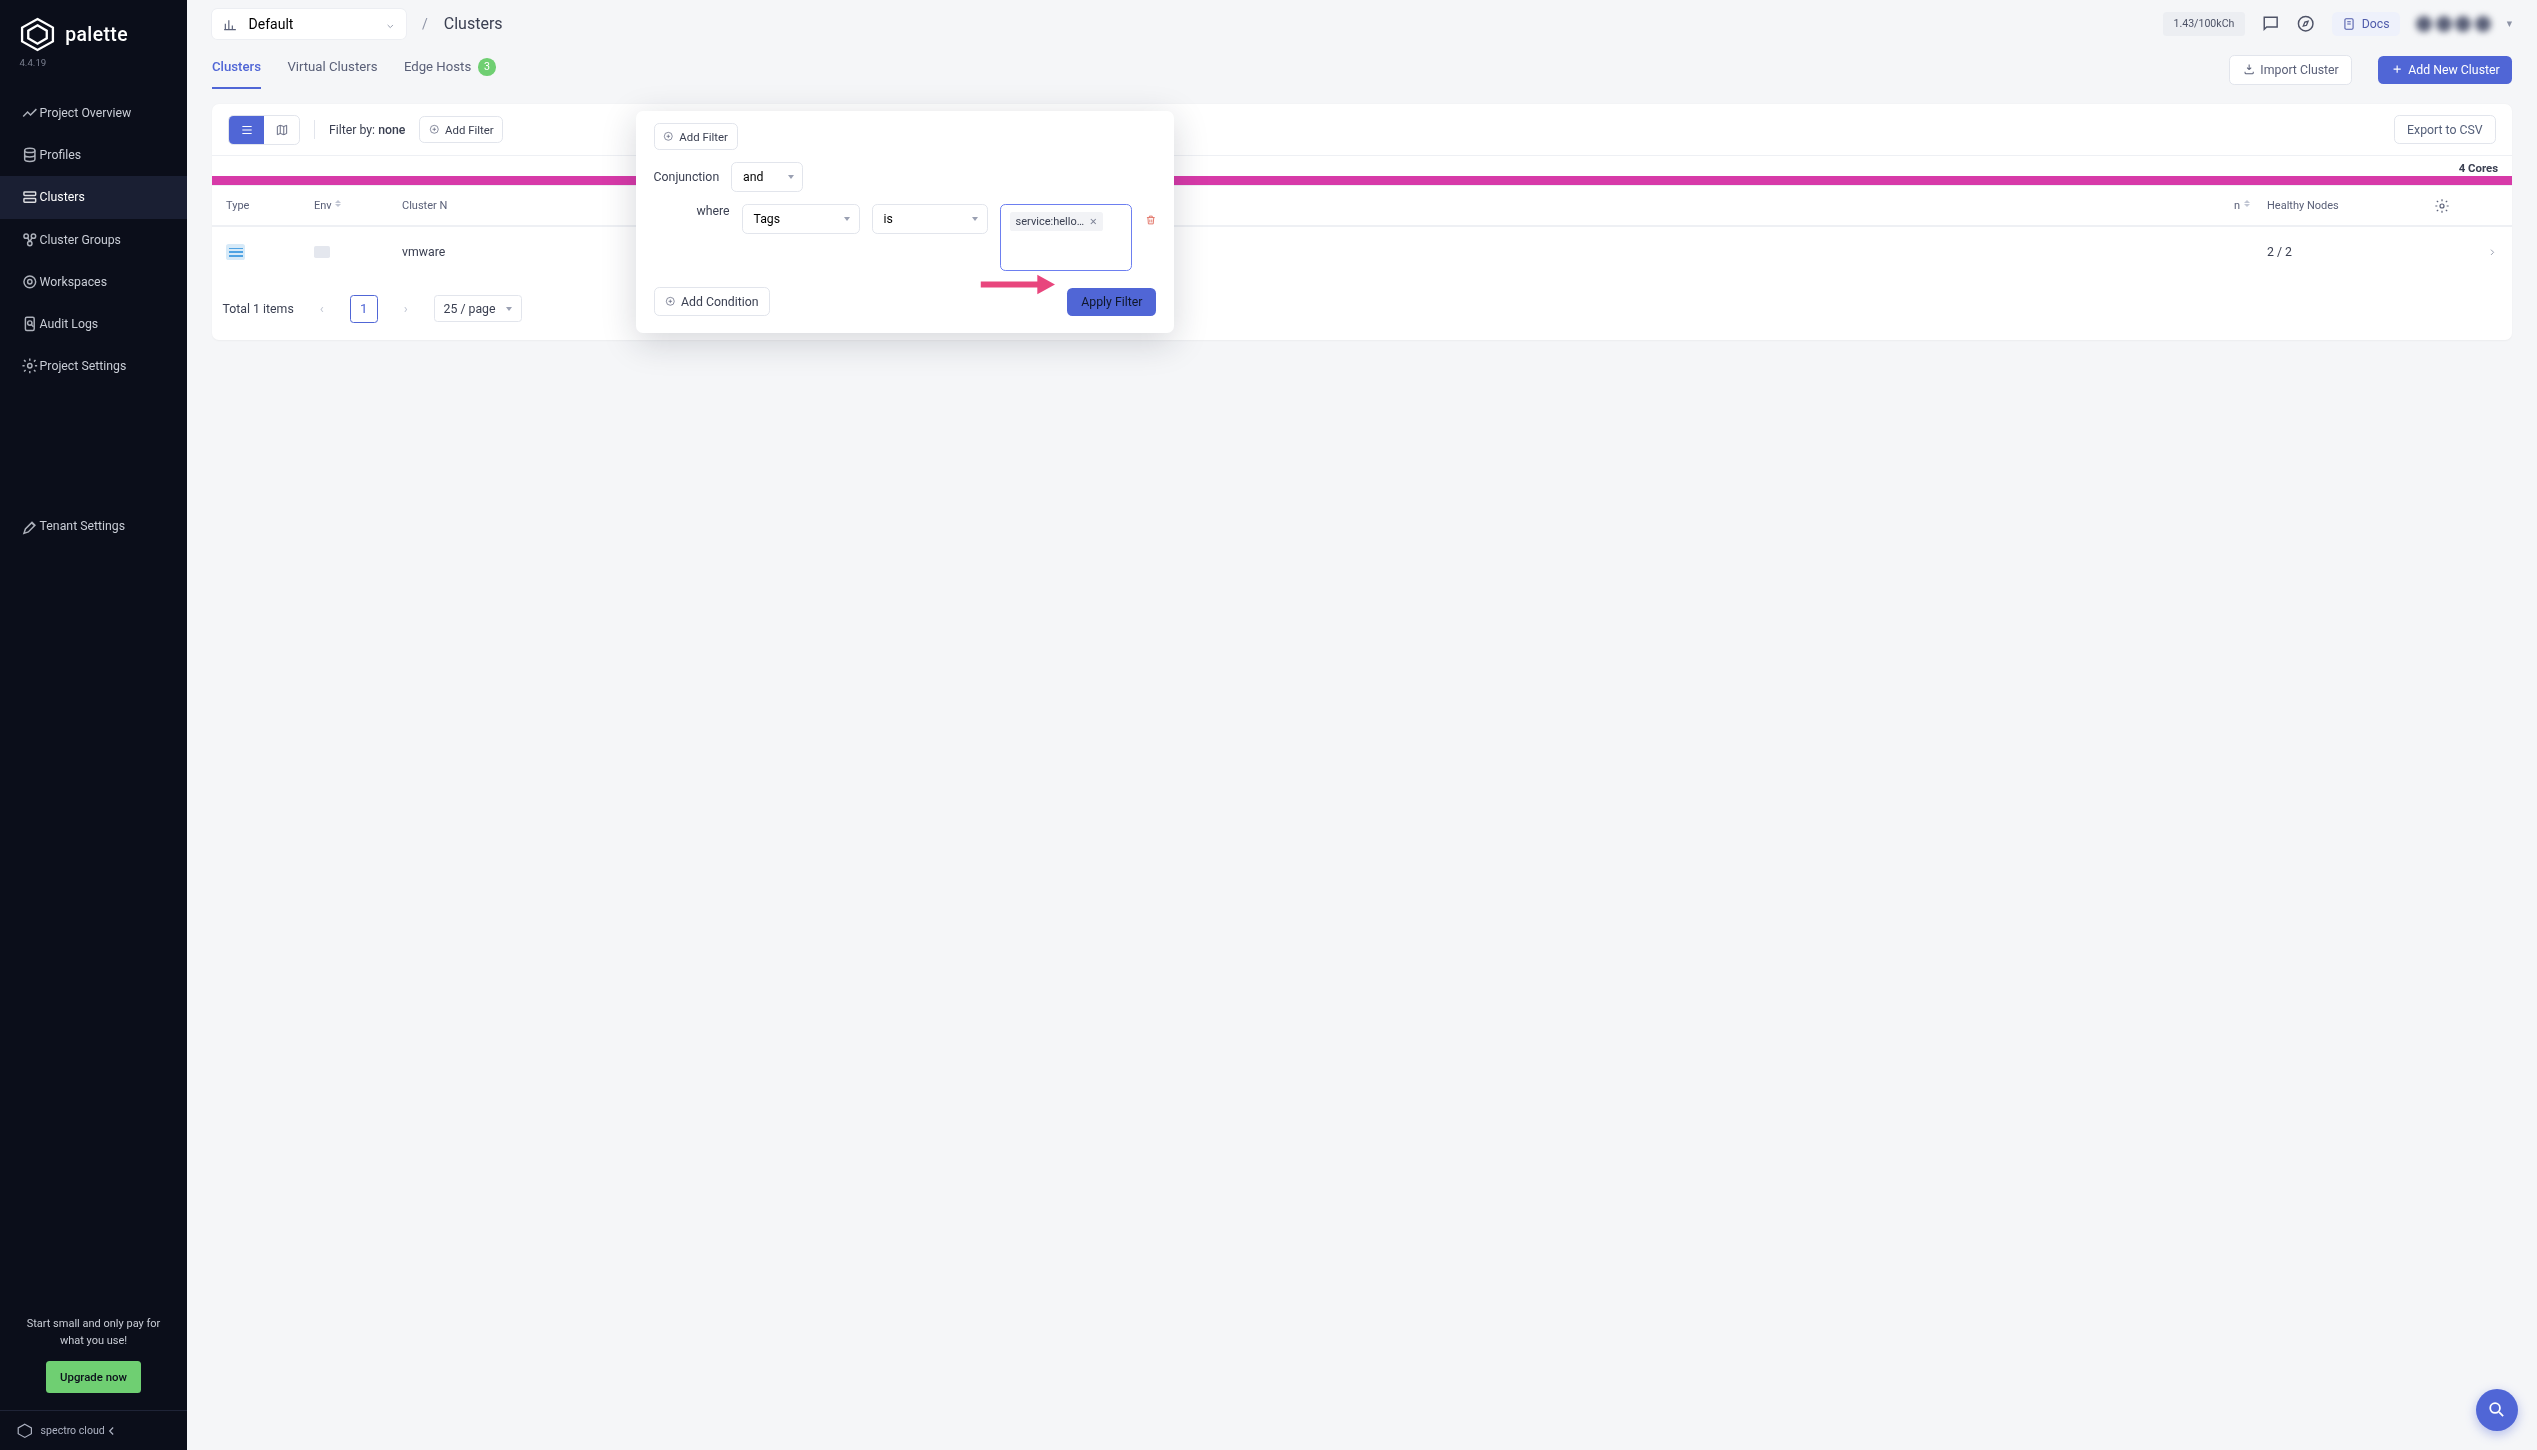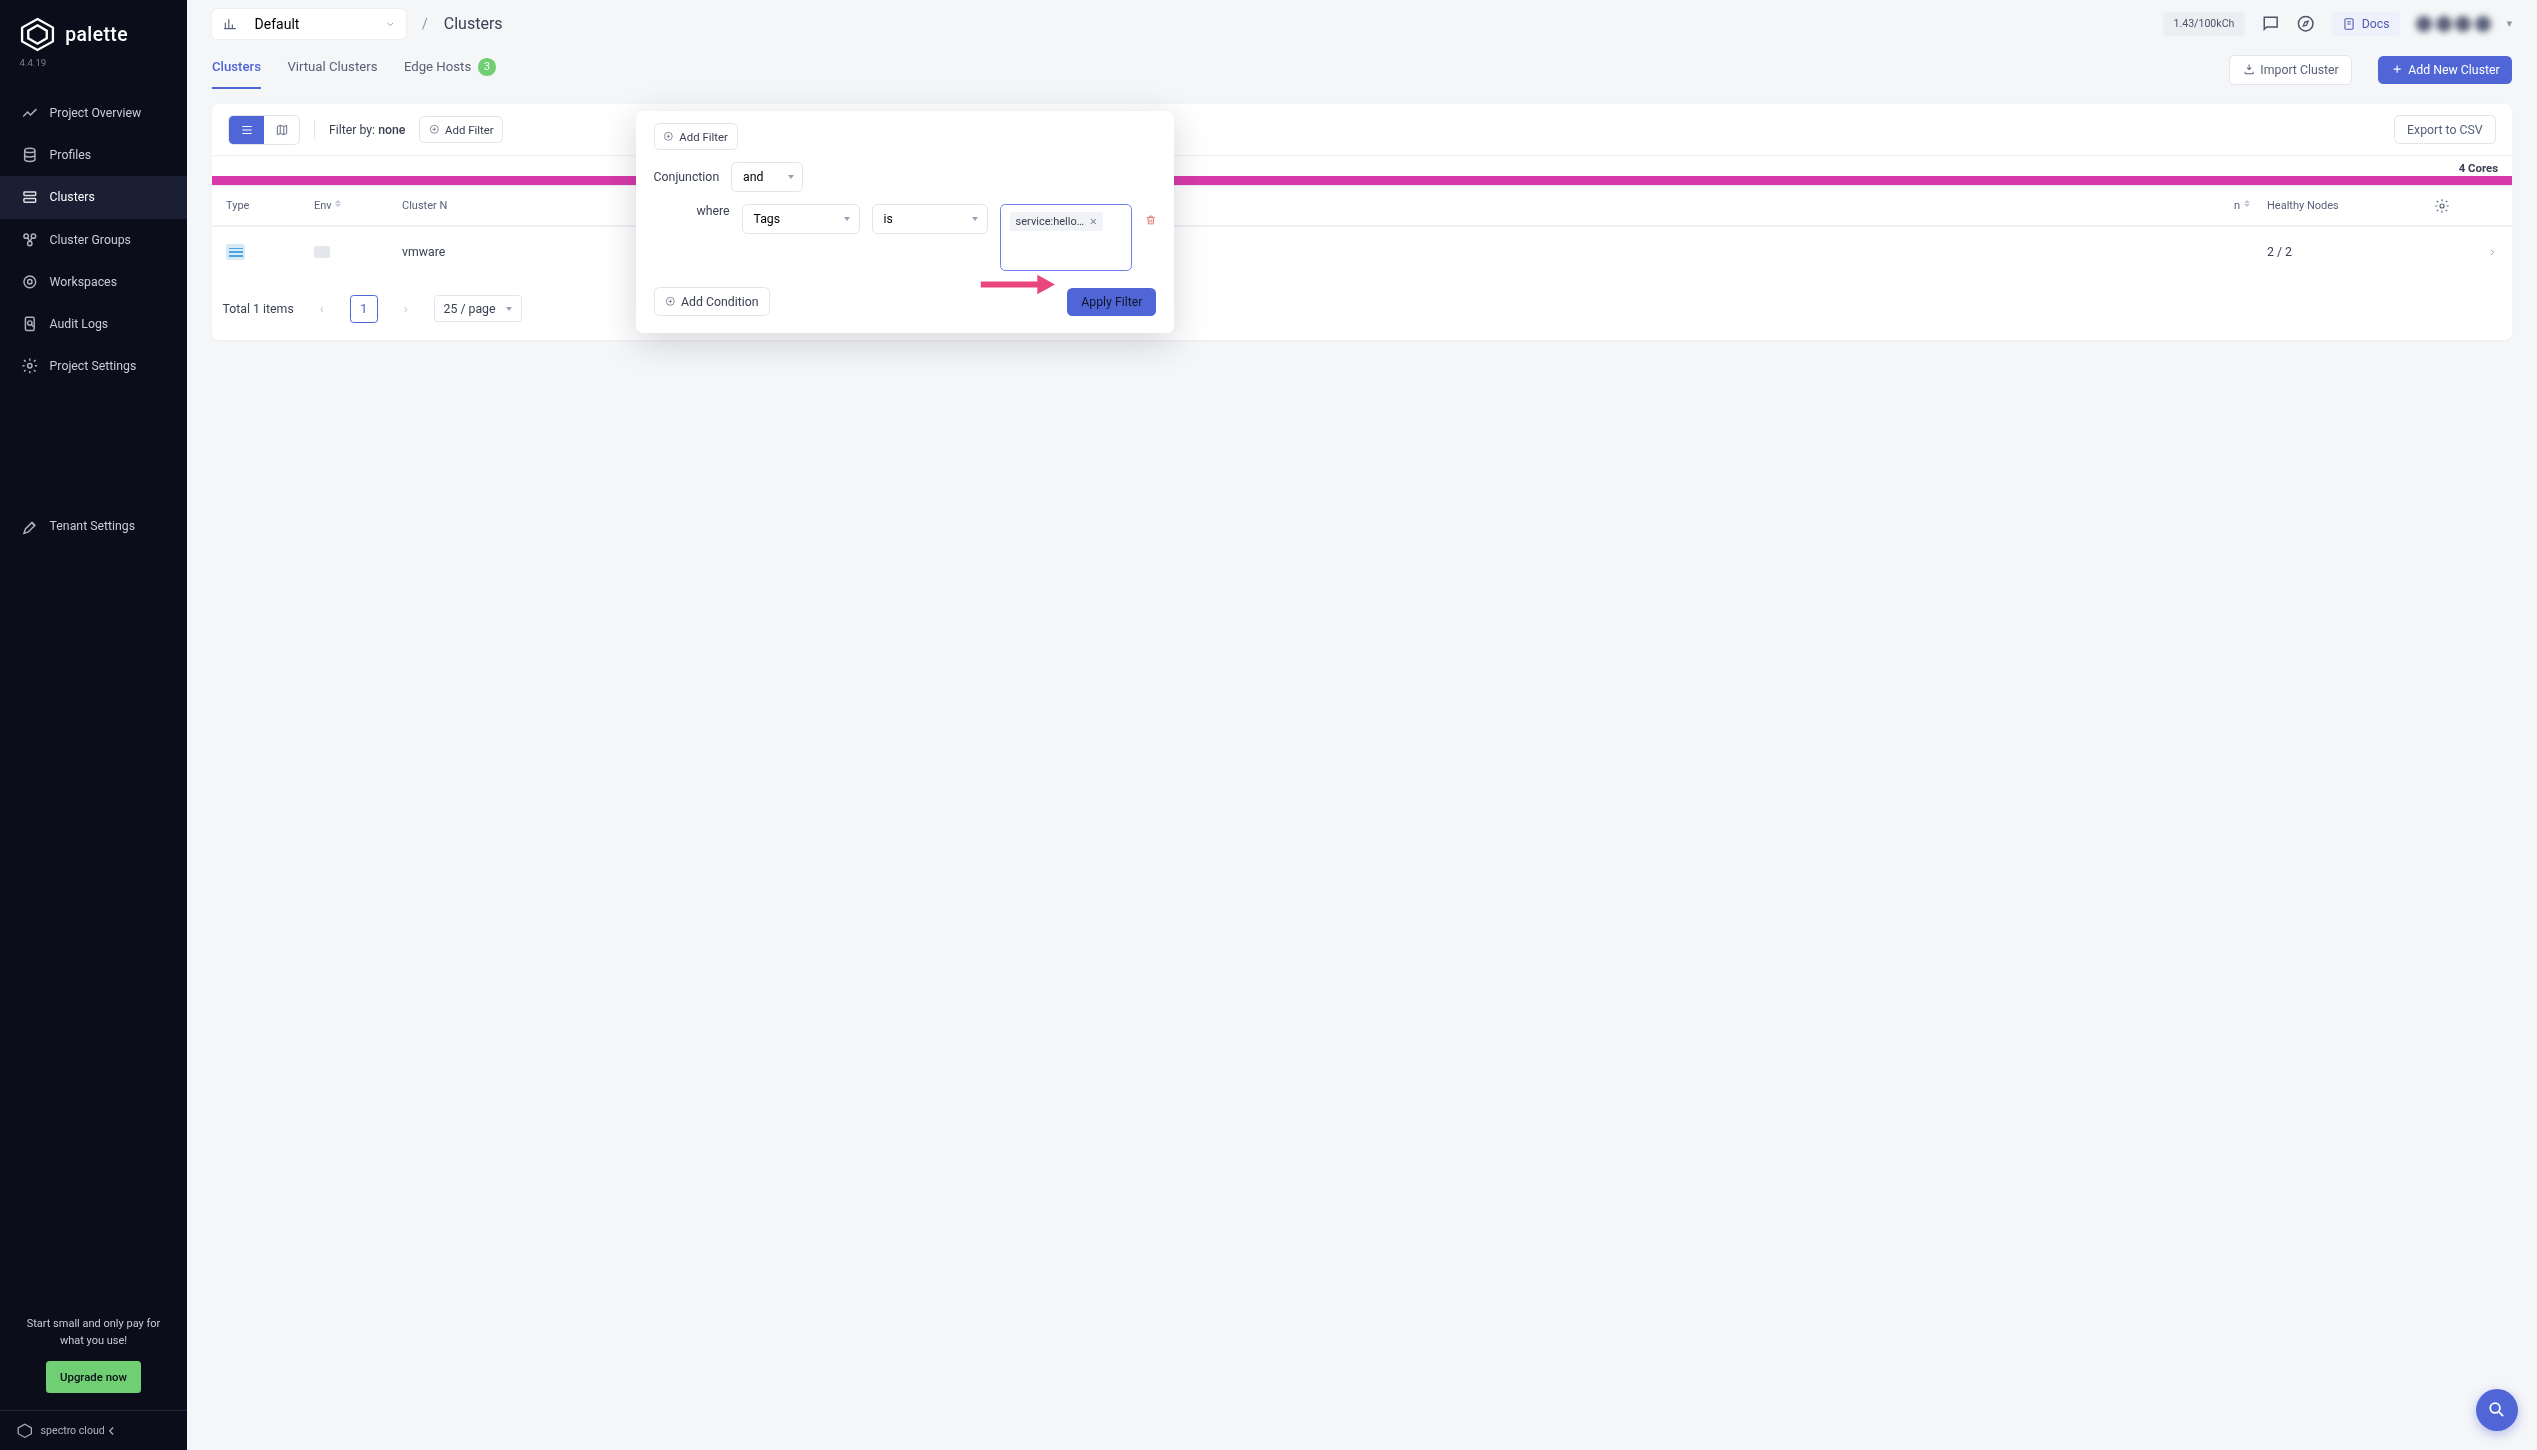--- a/index.html
+++ b/index.html
@@ -7,35 +7,35 @@
 .app { display: flex; height: 100vh; }
 
 
 .sidebar { width: 187px; background: #0b0e1a; color: #fff; display: flex; flex-direction: column; }
 .logo-area { padding: 16px 19.4px 3.5px; }
 .logo { display: flex; align-items: center; gap: 8.8px; }
 .logo-mark { width: 37px; height: 37px; }
 .logo-text { font-size: 19.4px; font-weight: 500; letter-spacing: 0.4px; }
 .version { font-size: 9.7px; color: #7a7f8f; margin-top: 3.5px; }
 .nav { flex: 1; padding-top: 21px; }
-.nav-item { display: flex; align-items: center; gap: 11px; padding: 12.3px 21px; color: #c9cdd6; font-size: 12.3px; cursor: pointer; }
+.nav-item { display: flex; align-items: center; gap: 1px; padding: 12.3px 21px; color: #c9cdd6; font-size: 12.3px; cursor: pointer; }
 .nav-item.active { background: #1a1f33; color: #fff; }
 .nav-item .nav-icon { width: 17.6px; height: 17.6px; opacity: .85; flex:none; }
 .nav-gap { height: 118px; }
 .upgrade-box { padding: 0 14px 17.6px; text-align: center; }
 .upgrade-text { font-size: 11px; color: #c9cdd6; line-height: 1.55; margin-bottom: 12.3px; }
 .upgrade-btn { background: #6fcf72; color: #0b0e1a; border: none; padding: 8.8px 14px; border-radius: 3.5px; font-weight: 500; font-size: 11.4px; cursor: pointer; }
 .footer { display: flex; align-items: center; padding: 10.6px 16px; border-top: 0.9px solid #1f2437; }
 .footer-brand { display:flex; align-items:center; gap:7px; color: #aeb3c3; font-size: 10.6px; }
 .collapse-icon { width:14px; height:14px; }
 
 
 .main { flex: 1; display: flex; flex-direction: column; background: #f5f6f8; position: relative; }
 .topbar { display: flex; align-items: center; padding: 8.8px 25px; gap: 16px; background:#f5f6f8; }
-.project-select { display:flex; align-items:center; gap:18px; background:#fff; border-radius:5.3px; padding:7px 10.6px; box-shadow:0 0 0 0.9px #eceef2; min-width: 194px; }
+.project-select { display:flex; align-items:flex-end; gap:12px; background:#fff; border-radius:5.3px; padding:7px 10.6px; box-shadow:0 0 0 0.9px #eceef2; min-width: 194px; }
 .crumb-sep { color:#8d93a5; }
 .crumb-title { font-size: 16px; font-weight: 400; color: #3b4052; }
 .topbar-spacer { flex:1; }
 .credit-pill { background:#eceef2; color:#4e5367; padding:5.3px 10.6px; border-radius:3.5px; font-size:10.6px; }
 .top-icon { width:19.4px; height:19.4px; color:#4e5367; cursor:pointer; }
 .docs-btn { display:flex; align-items:center; gap:5.3px; background:#eef1fb; color:#4f5baa; padding:5.3px 10.6px; border-radius:5.3px; font-size:12.3px; cursor:pointer; }
 .avatars { display:flex; gap:3.5px; align-items:center; filter: blur(3.1px); }
 .avatar { width:16px; height:16px; border-radius:50%; background:#5a6078; }
 .chev { color:#8d93a5; font-size:10.6px; }
 

